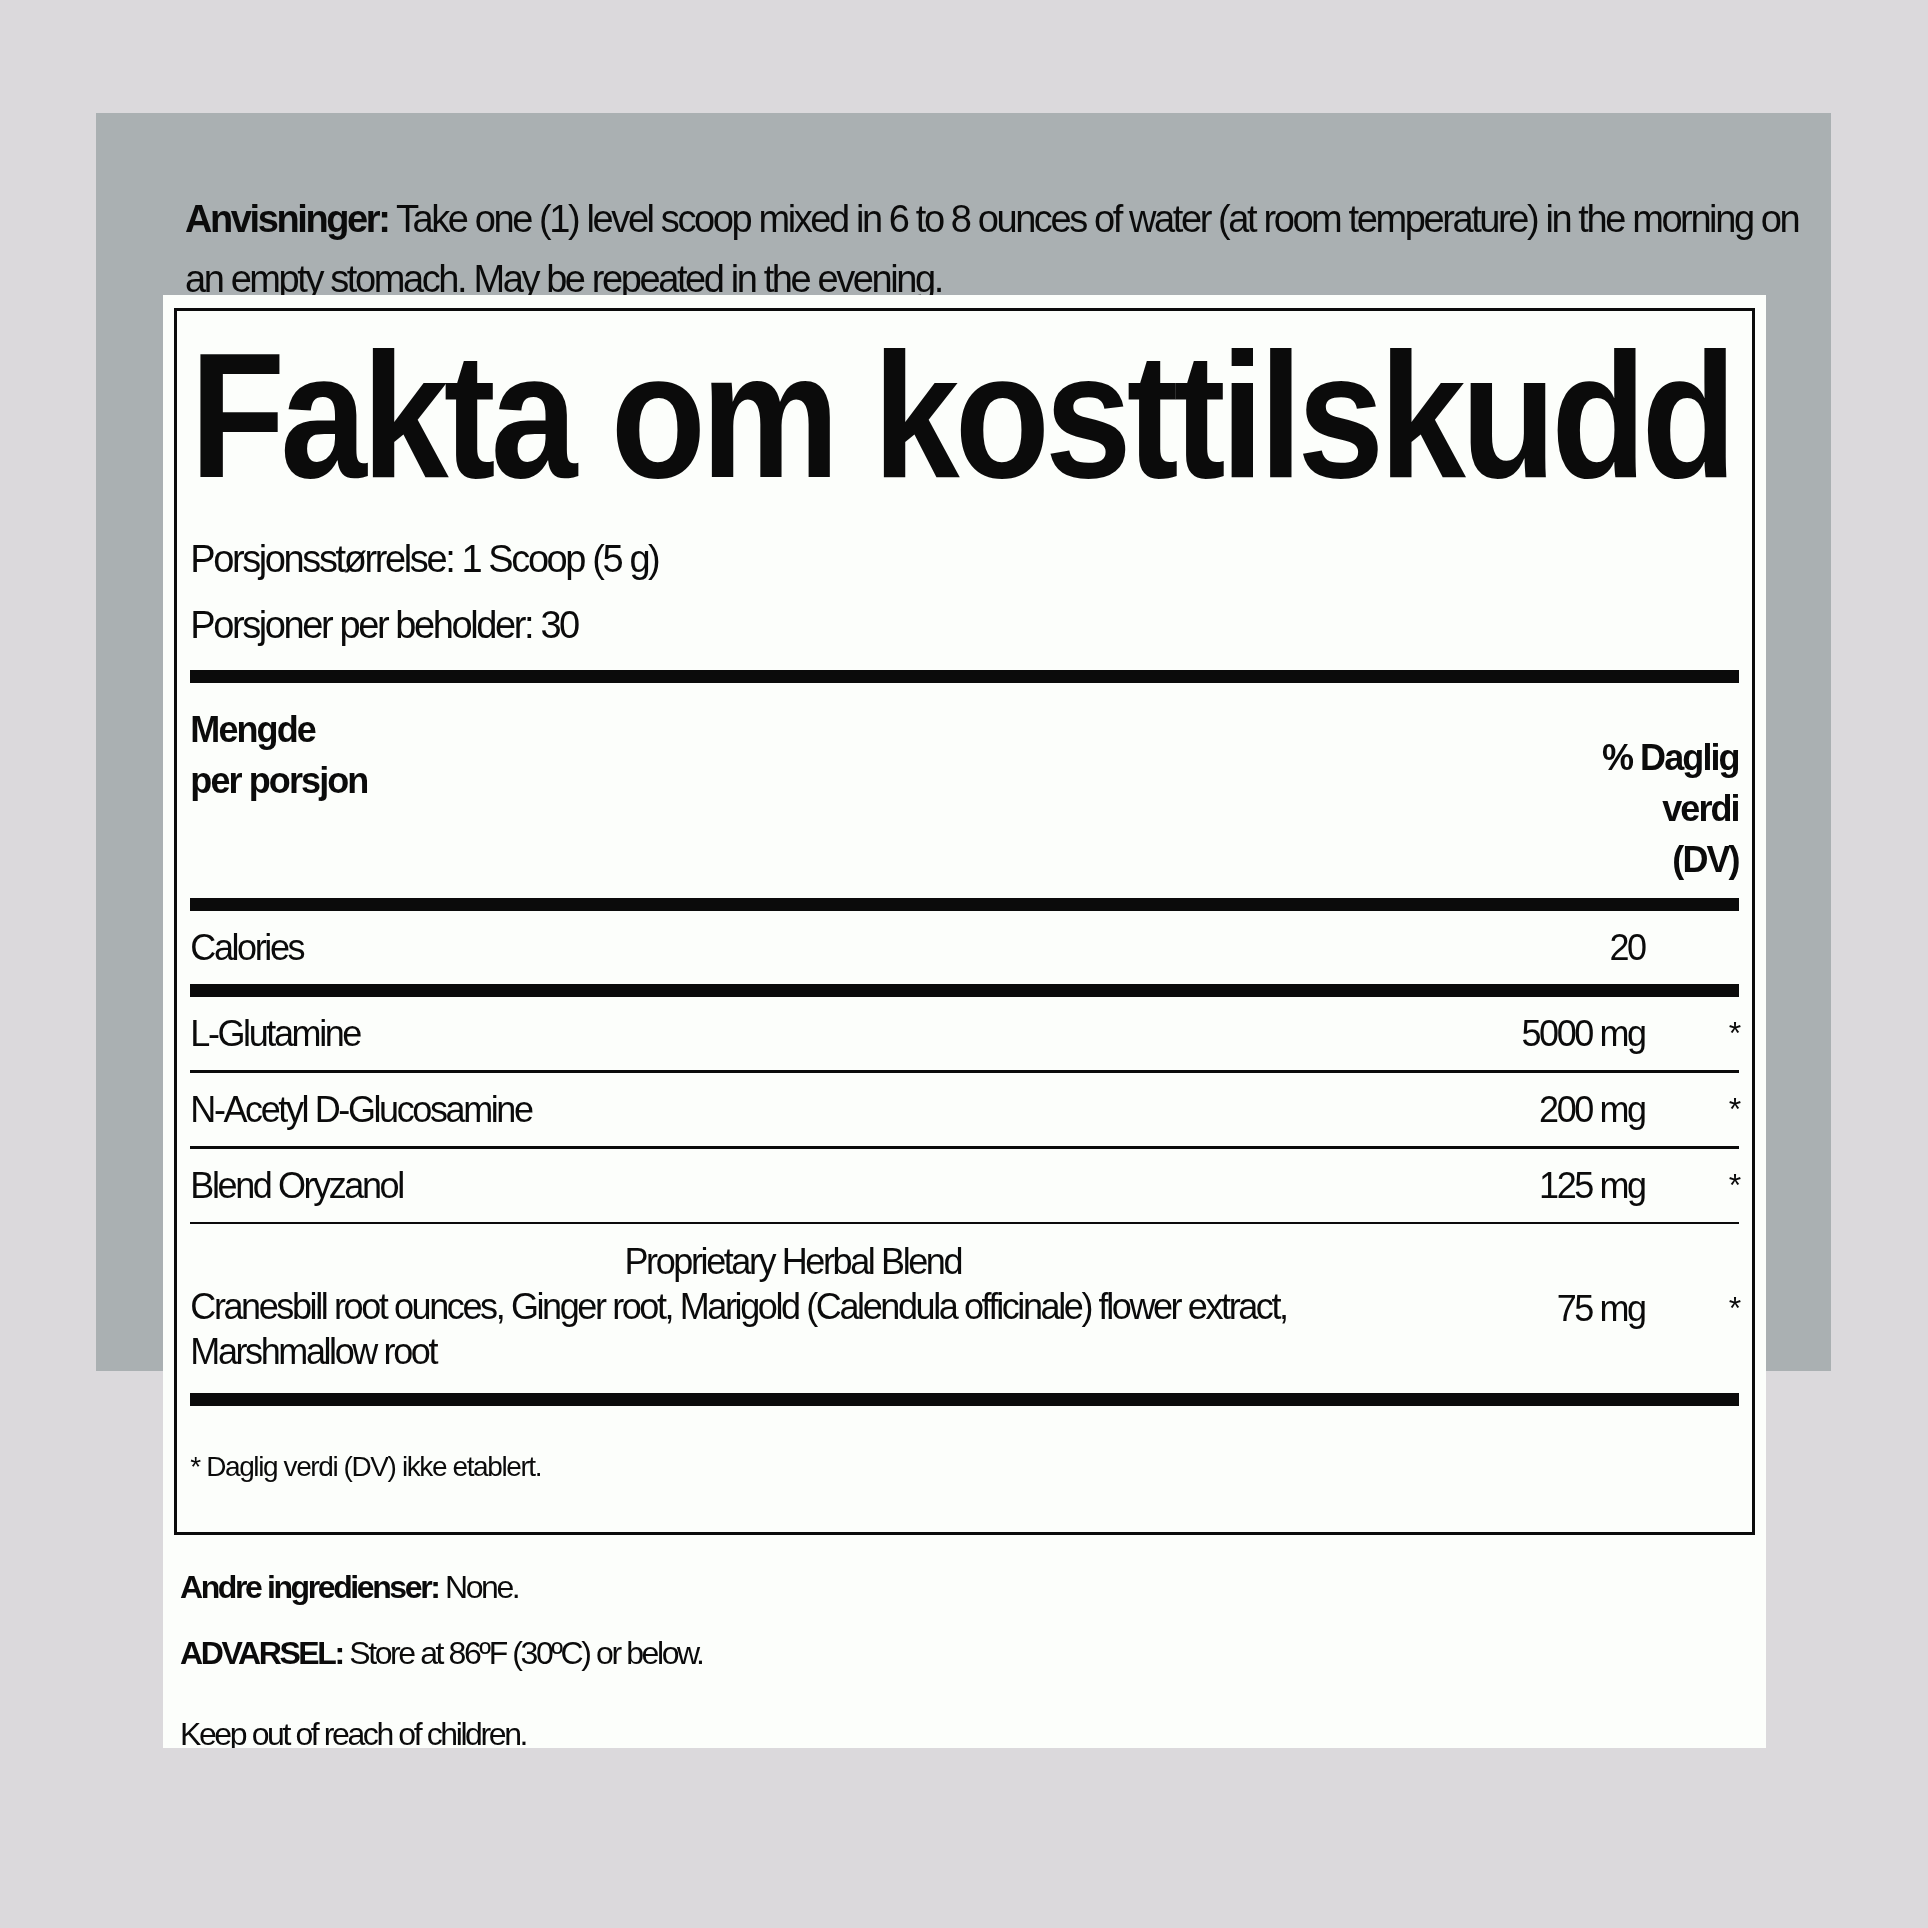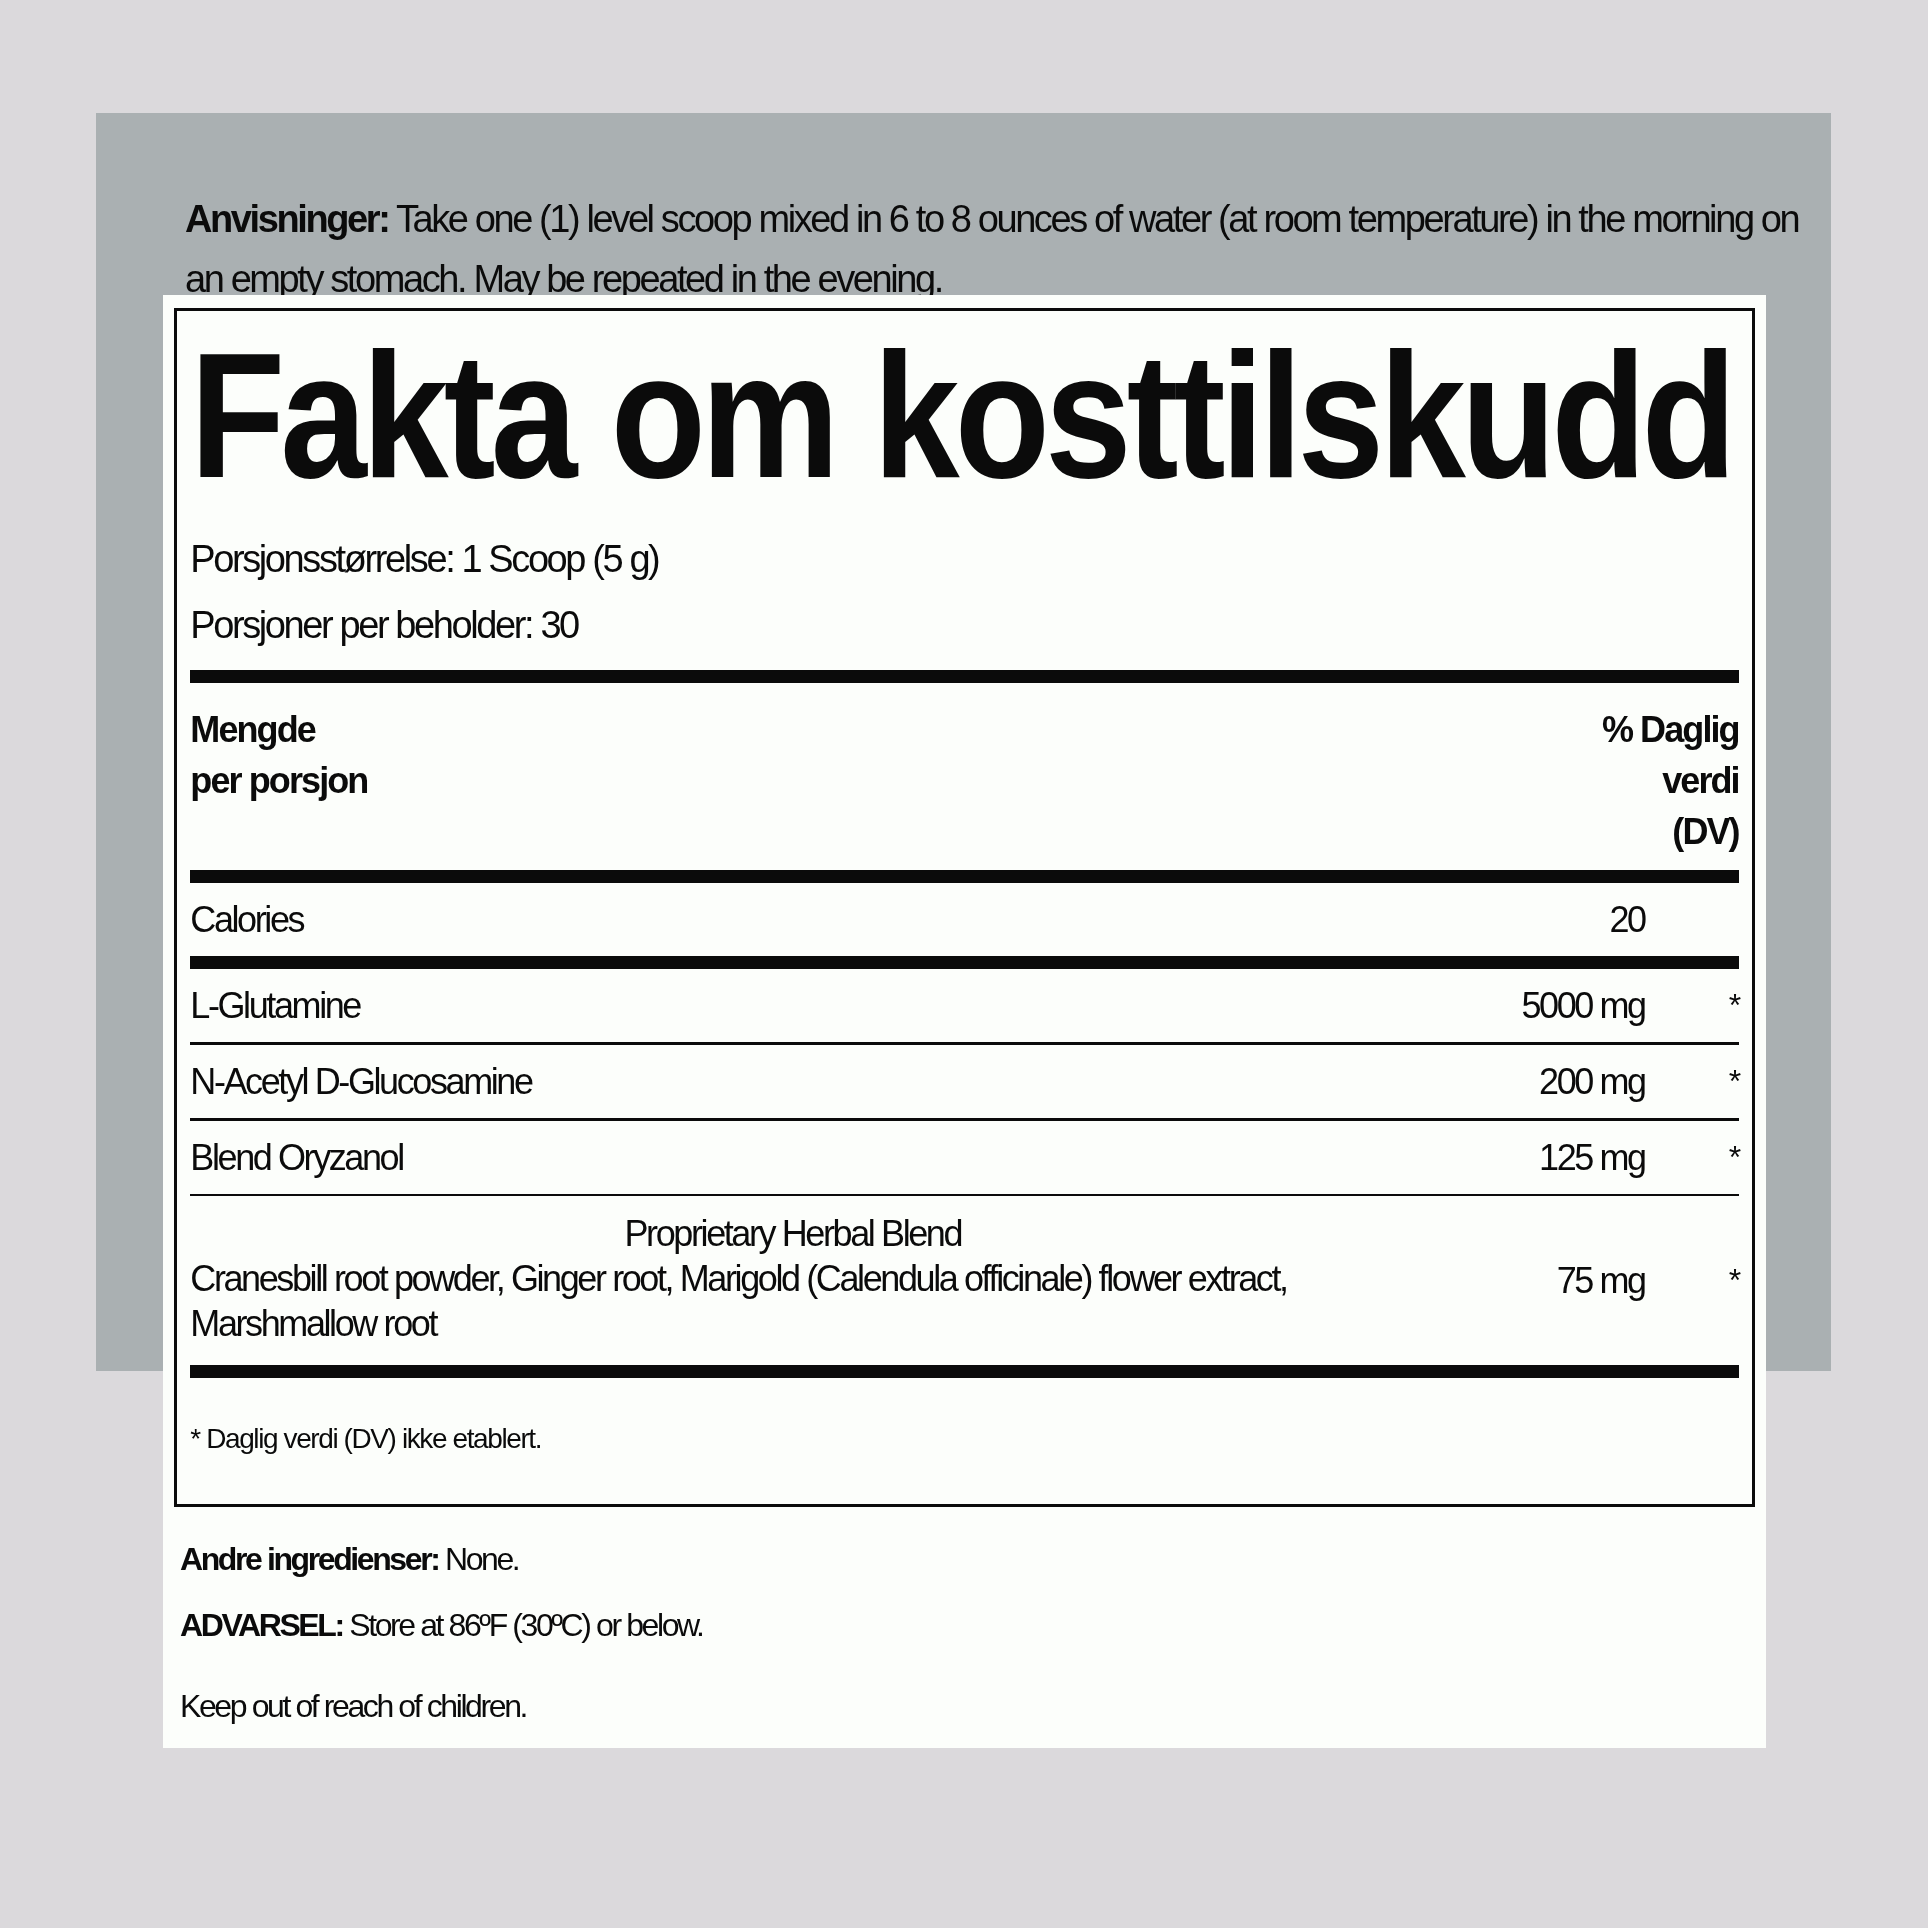--- a/index.html
+++ b/index.html
@@ -68,21 +68,21 @@
     justify-content:space-between;
     align-items:flex-start;
     padding:21px 0 13px 0;
   }
   .head-left,.head-right{
     font-size:36px;
     font-weight:bold;
     letter-spacing:-1.9px;
     line-height:51px;
   }
-  .head-right{text-align:right;}
+  .head-right{text-align:right;margin-top:28px;}
   .trow{
     display:flex;
     align-items:center;
     padding:14px 0;
     font-size:36px;
     letter-spacing:-2.4px;
     line-height:45px;
   }
   .trow .rname{flex:1;}
   .trow .ramount{text-align:right;margin-left:auto;}
@@ -167,21 +167,21 @@
         <span class="rname">Blend Oryzanol</span>
         <span class="ramount">125 mg</span>
         <span class="rdv">*</span>
       </div>
 
       <div class="thin"></div>
 
       <div class="trow blend">
         <span class="rname">
           <span style="display:block;text-align:center;">Proprietary Herbal Blend</span>
-          <span>Cranesbill root powder, Ginger root, Marigold (Calendula officinale) flower extract, Marshmallow root</span>
+          <span>Cranesbill root ounces, Ginger root, Marigold (Calendula officinale) flower extract, Marshmallow root</span>
         </span>
         <span class="ramount">75 mg</span>
         <span class="rdv">*</span>
       </div>
 
       <div class="bar"></div>
 
       <p class="footnote">* Daglig verdi (DV) ikke etablert.</p>
 
     </div>

